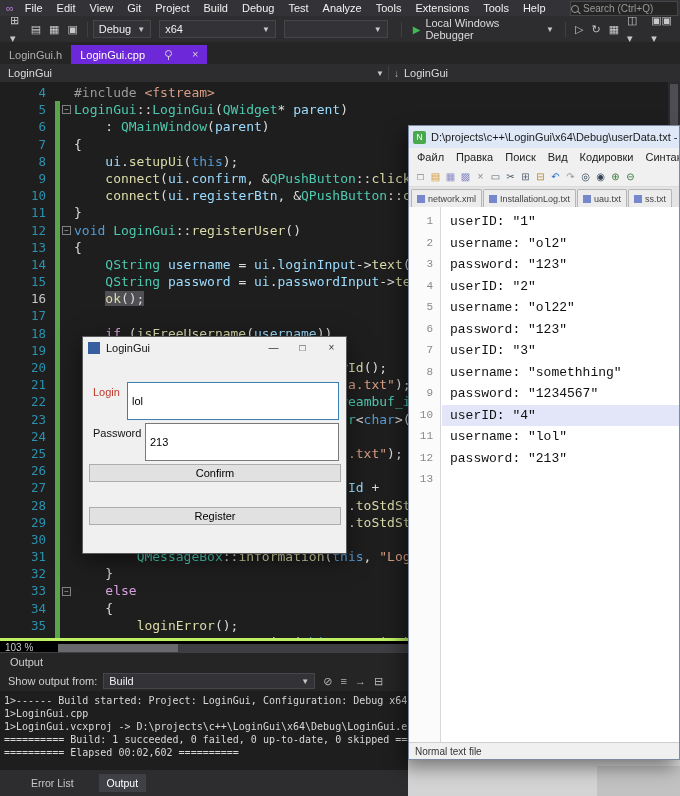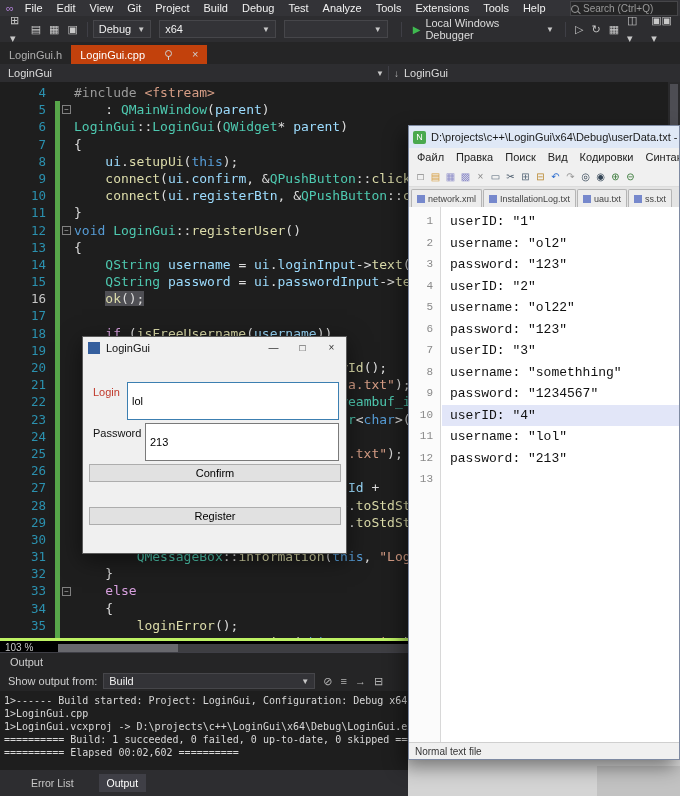--- a/index.html
+++ b/index.html
@@ -31,21 +31,21 @@
   .combo-plat{width:124px;}
   .combo-target{width:110px;}
   .vs-run{display:flex;align-items:center;font-size:11px;color:#dcdcdc;margin:0 6px;}
   .vs-run .play{color:#3fba50;font-size:10px;margin-right:5px;}
   .vs-run .car{font-size:8px;color:#c8c8c8;margin-left:5px;}
 
   
   .vs-tabstrip{position:absolute;left:0;top:42px;width:680px;height:22px;background:#252526;
                display:flex;align-items:flex-end;}
   .vs-tab{height:19px;display:flex;align-items:center;padding:0 9px;font-size:11px;color:#b0b0b0;}
-  .vs-tab.active{background:#c2410c;color:#fff;gap:20px;}
+  .vs-tab.active{background:#6d28d9;color:#fff;gap:20px;}
   .pin{width:5px;height:5px;border:1px solid #d0d0d0;border-radius:50%;position:relative;margin-top:-3px;}
   .pin::after{content:"";position:absolute;left:2px;top:5px;width:1px;height:4px;background:#d0d0d0;}
   .tab-close{color:#d0d0d0;font-size:11px;line-height:11px;}
 
   
   .vs-navbar{position:absolute;left:0;top:64px;width:680px;height:18px;background:#2d2d30;}
   .nav-seg{position:absolute;top:2px;height:14px;display:flex;align-items:center;
            font-size:11px;color:#dcdcdc;}
   .nav-left{left:8px;width:376px;}
   .nav-left .car{margin-left:auto;font-size:8px;color:#c8c8c8;}
@@ -276,22 +276,22 @@
         <div class="ln">36</div>
       </div>
     <div class="green-bar"></div>
     <div id="fold-boxes">
         <div class="fold-box" style="top: 23.2px;">−</div>
         <div class="fold-box" style="top: 143.6px;">−</div>
         <div class="fold-box" style="top: 504.8px;">−</div>
       </div>
     <div id="code-lines">
         <div class="code-line"><span class="c-pp">#include </span><span class="c-str">&lt;fstream&gt;</span></div>
+        <div class="code-line"><span class="c-type">LoginGui</span><span class="c-txt">::</span><span class="c-type">LoginGui</span><span class="c-txt">(</span><span class="c-type">QWidget</span><span class="c-txt">* </span><span class="c-var">parent</span><span class="c-txt">)</span></div>
         <div class="code-line"><span class="c-txt">	: </span><span class="c-type">QMainWindow</span><span class="c-txt">(</span><span class="c-var">parent</span><span class="c-txt">)</span></div>
-        <div class="code-line"><span class="c-type">LoginGui</span><span class="c-txt">::</span><span class="c-type">LoginGui</span><span class="c-txt">(</span><span class="c-type">QWidget</span><span class="c-txt">* </span><span class="c-var">parent</span><span class="c-txt">)</span></div>
         <div class="code-line"><span class="c-txt">{</span></div>
         <div class="code-line"><span class="c-txt">	</span><span class="c-var">ui</span><span class="c-txt">.</span><span class="c-fn">setupUi</span><span class="c-txt">(</span><span class="c-kw">this</span><span class="c-txt">);</span></div>
         <div class="code-line"><span class="c-txt">	</span><span class="c-fn">connect</span><span class="c-txt">(</span><span class="c-var">ui</span><span class="c-txt">.</span><span class="c-var">confirm</span><span class="c-txt">, &amp;</span><span class="c-type">QPushButton</span><span class="c-txt">::</span><span class="c-fn">clicked</span><span class="c-txt">, </span><span class="c-kw">this</span><span class="c-txt">, &amp;</span><span class="c-type">LoginGui</span><span class="c-txt">::</span><span class="c-fn">loginUser</span><span class="c-txt">);</span></div>
         <div class="code-line"><span class="c-txt">	</span><span class="c-fn">connect</span><span class="c-txt">(</span><span class="c-var">ui</span><span class="c-txt">.</span><span class="c-var">registerBtn</span><span class="c-txt">, &amp;</span><span class="c-type">QPushButton</span><span class="c-txt">::</span><span class="c-fn">clicked</span><span class="c-txt">, </span><span class="c-kw">this</span><span class="c-txt">, &amp;</span><span class="c-type">LoginGui</span><span class="c-txt">::</span><span class="c-fn">registerUser</span></div>
         <div class="code-line"><span class="c-txt">}</span></div>
         <div class="code-line"><span class="c-kw">void</span><span class="c-txt"> </span><span class="c-type">LoginGui</span><span class="c-txt">::</span><span class="c-fn">registerUser</span><span class="c-txt">()</span></div>
         <div class="code-line"><span class="c-txt">{</span></div>
         <div class="code-line"><span class="c-txt">	</span><span class="c-type">QString</span><span class="c-txt"> </span><span class="c-var">username</span><span class="c-txt"> = </span><span class="c-var">ui</span><span class="c-txt">.</span><span class="c-var">loginInput</span><span class="c-txt">-&gt;</span><span class="c-fn">text</span><span class="c-txt">();</span></div>
         <div class="code-line"><span class="c-txt">	</span><span class="c-type">QString</span><span class="c-txt"> </span><span class="c-var">password</span><span class="c-txt"> = </span><span class="c-var">ui</span><span class="c-txt">.</span><span class="c-var">passwordInput</span><span class="c-txt">-&gt;</span><span class="c-fn">text</span><span class="c-txt">();</span></div>
         <div class="code-line"><span class="c-txt">	</span><span class="c-fn sel">ok</span><span class="c-txt sel">();</span></div>

